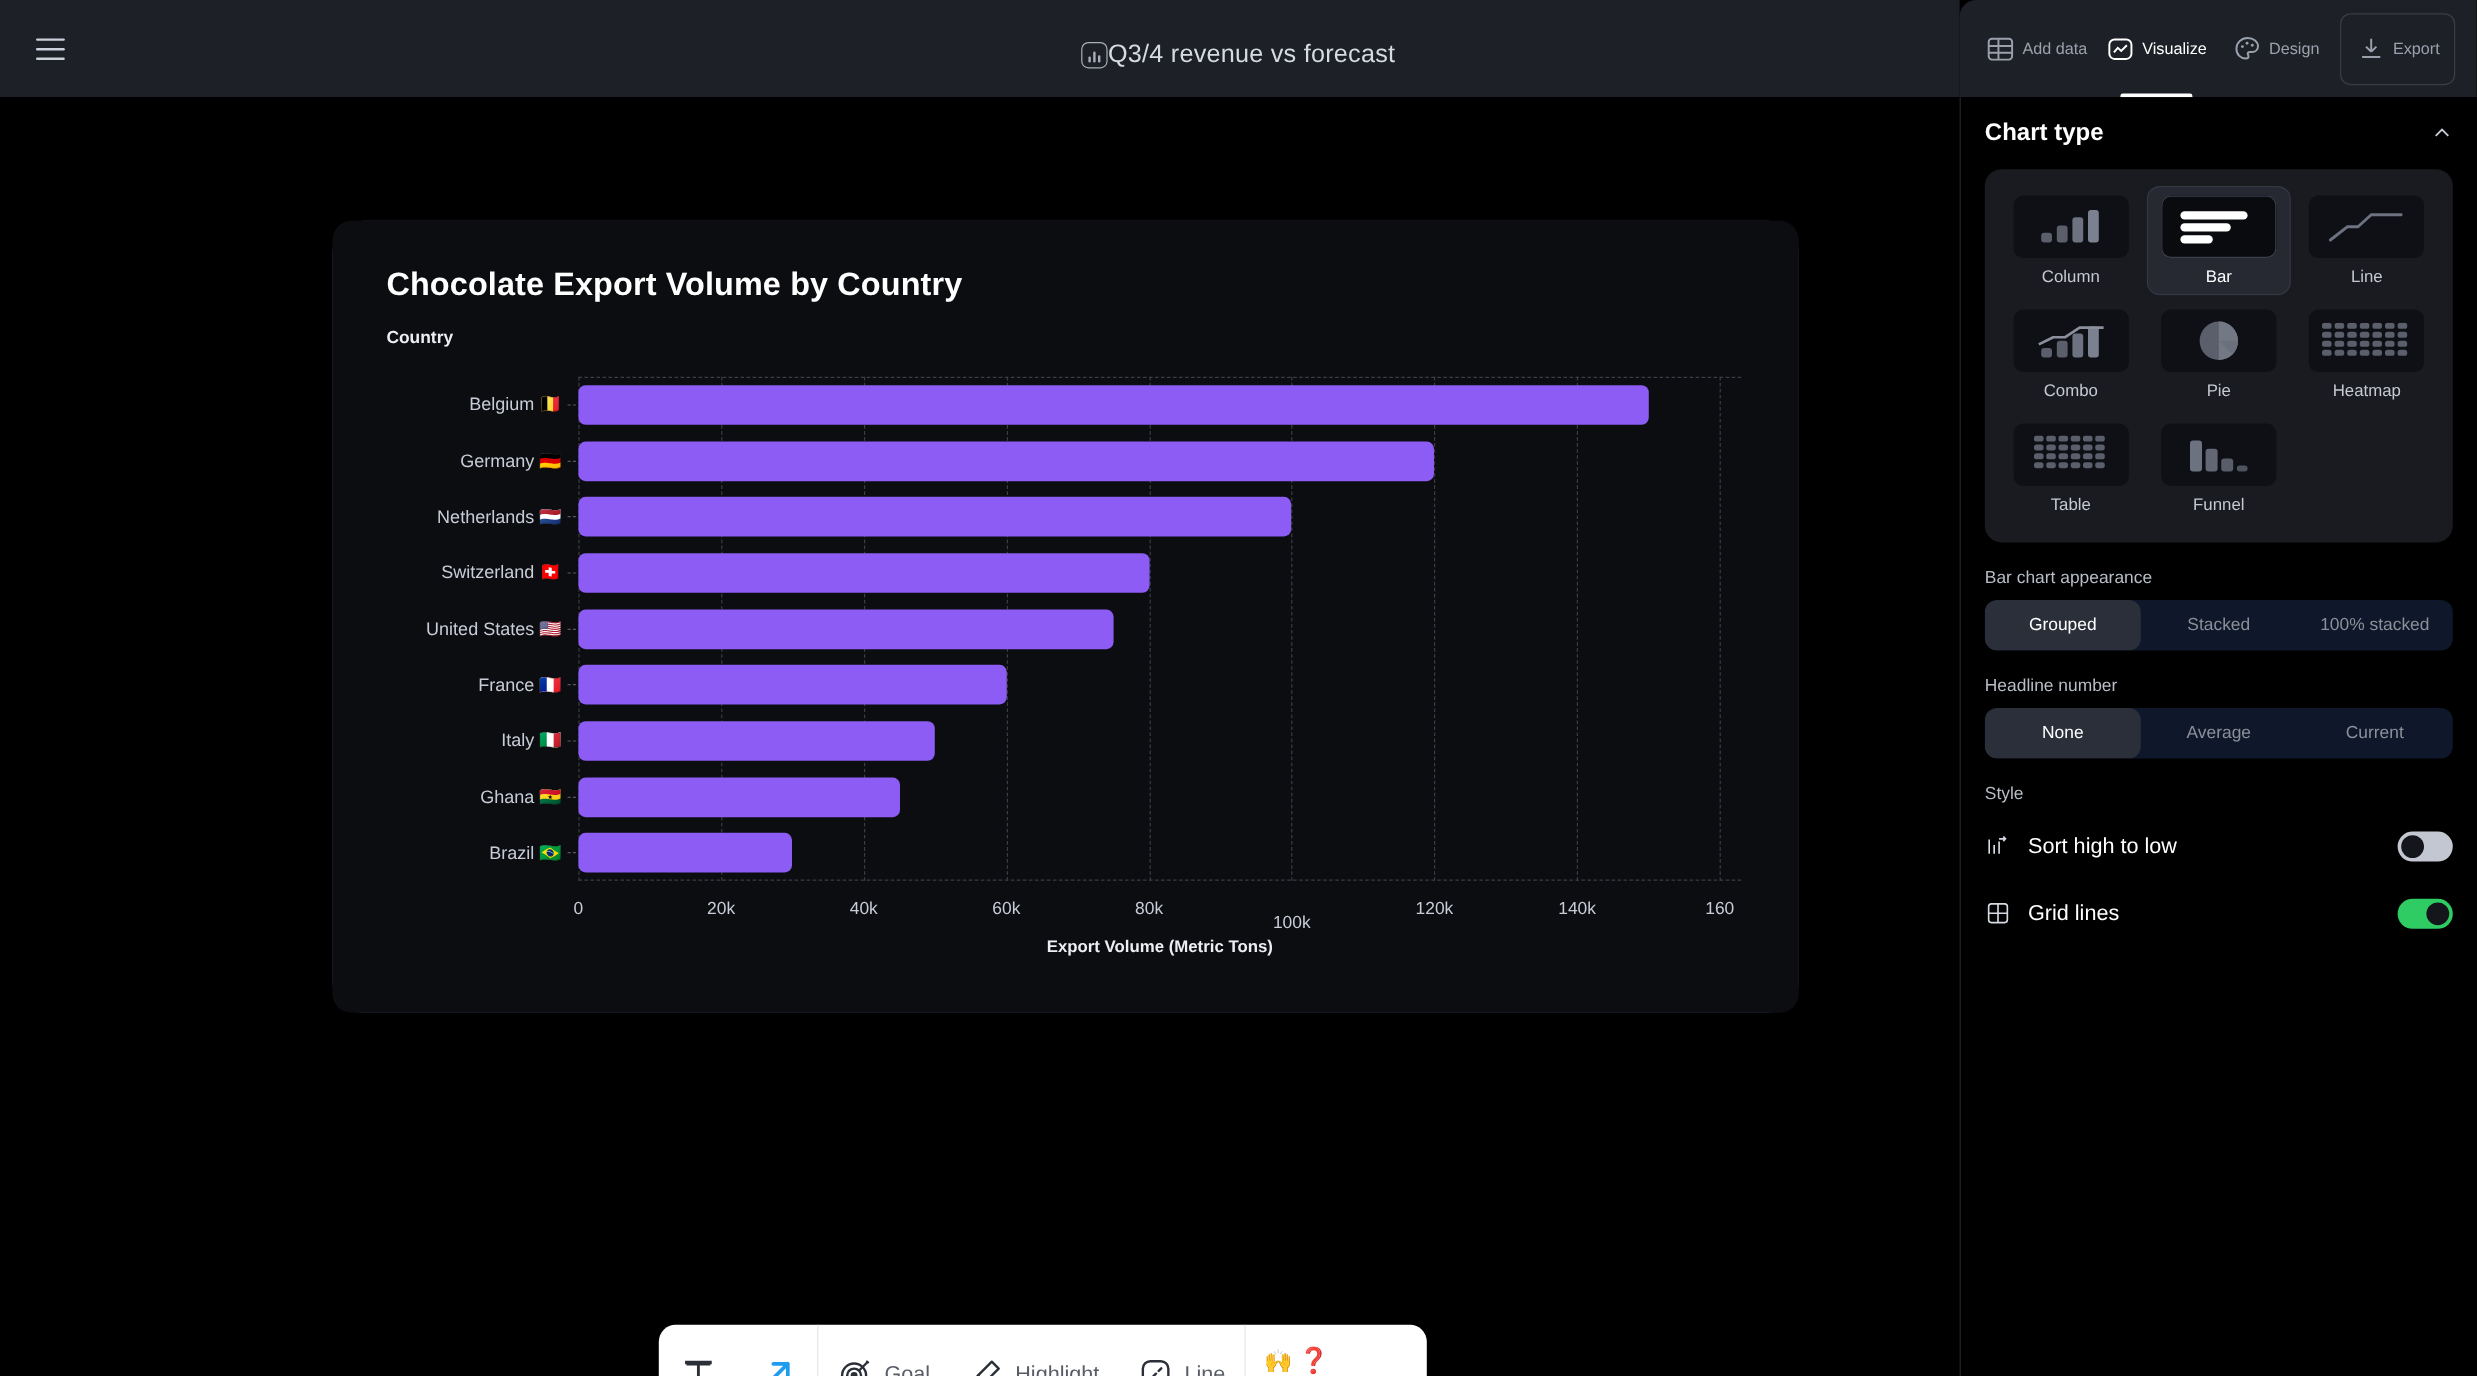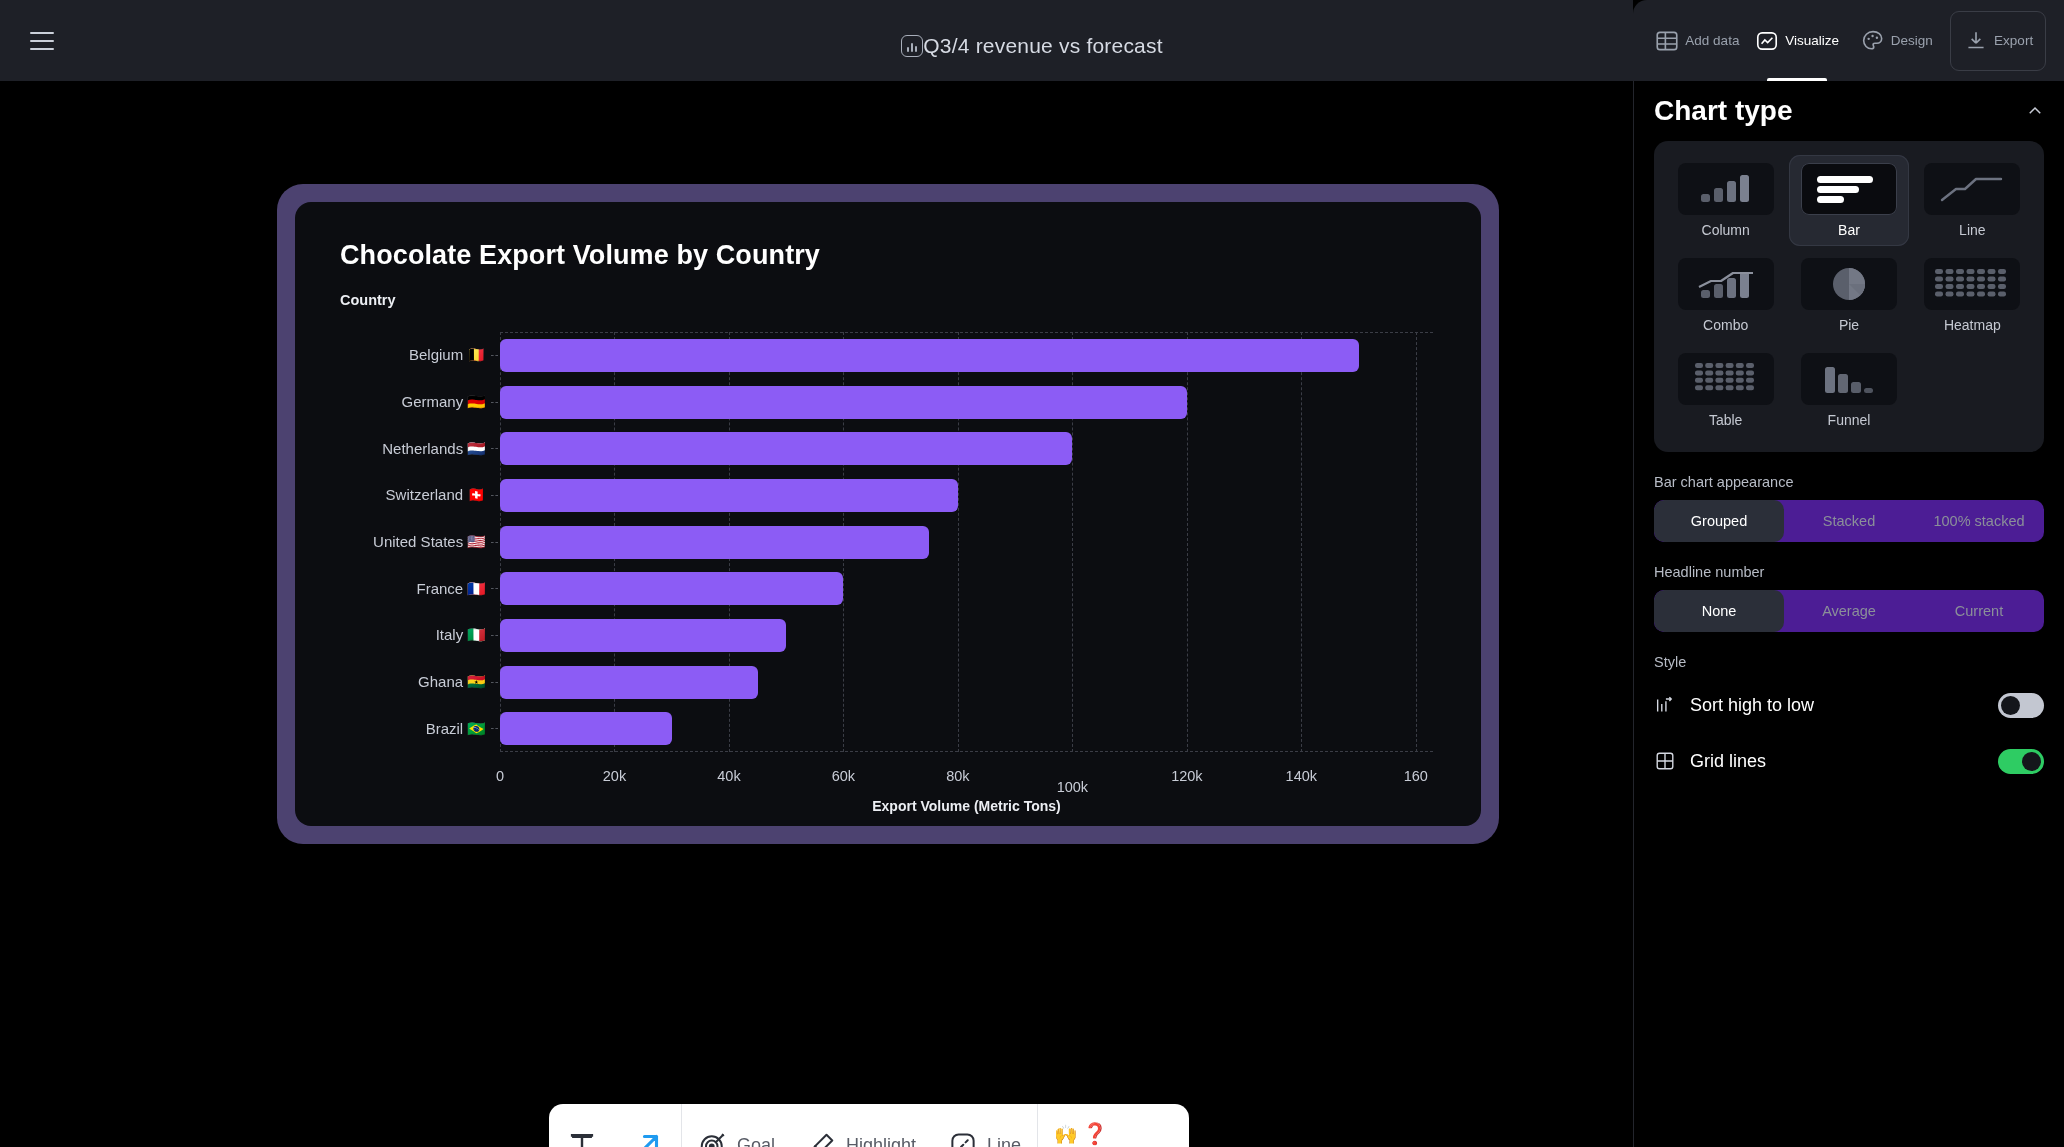--- a/index.html
+++ b/index.html
@@ -61,21 +61,21 @@
   .ttool.boxed {
     border: 1px solid #3a3d46; border-radius: 9px; height: 60px; width: 96px;
   }
   .icn { width: 26px; height: 26px; display: block; }
 
   
   .canvas { position: absolute; left: 0; top: 81px; width: 1633px; bottom: 0; background: #000; }
 
   .chartcard {
     position: absolute; left: 277px; top: 103px; width: 1222px; height: 660px;
-    background: #4c4270; border-radius: 26px; padding: 18px;
+    background: #4c4270; border-radius: 26px; 
   }
   .chartinner {
     width: 100%; height: 100%; background: #0c0d11; border-radius: 16px;
     position: relative; padding: 34px 40px 0 0;
   }
   .chart-title {
     position: absolute; left: 45px; top: 38px;
     font-size: 27px; font-weight: bold; color: #fff; letter-spacing: .1px;
   }
   .axis-name-y {
@@ -135,21 +135,21 @@
   
   .panel {
     position: absolute; right: 0; top: 81px; width: 431px; bottom: 0;
     background: #000; border-left: 1px solid #23252c;
     padding: 0 20px;
   }
   .panel-head {
     height: 60px; display: flex; align-items: center; justify-content: space-between;
     cursor: pointer;
   }
-  .panel-head .ph-title { font-size: 28px; font-weight: bold; color: #fff; }
+  .panel-head .ph-title { font-size: 20px; font-weight: bold; color: #fff; }
   .chev { width: 18px; height: 18px; }
 
   .typecard {
     background: #191b21; border-radius: 14px; padding: 14px 12px 16px;
     display: grid; grid-template-columns: repeat(3, 1fr); gap: 4px 4px;
   }
   .typeitem {
     border-radius: 11px; padding: 8px 6px 8px; cursor: pointer;
     display: flex; flex-direction: column; align-items: center; gap: 7px;
   }
@@ -158,21 +158,21 @@
     width: 96px; height: 52px; background: #0e1015; border-radius: 8px;
     display: flex; align-items: center; justify-content: center;
     overflow: hidden;
   }
   .typeitem.sel .thumb { background: #0a0b0f; box-shadow: inset 0 0 0 1px #3b3f4b; }
   .tlabel { font-size: 14px; color: #c5c9d2; }
   .typeitem.sel .tlabel { color: #fff; }
 
   .sec-label { font-size: 14.5px; color: #b7bcc6; margin: 22px 0 10px; }
   .segmented {
-    display: flex; background: #4c1d95; border-radius: 10px; height: 42px;
+    display: flex; background: #0f172a; border-radius: 10px; height: 42px;
     overflow: hidden;
   }
   .seg {
     flex: 1; display: flex; align-items: center; justify-content: center;
     font-size: 14.5px; color: #8b9099; cursor: pointer; height: 100%;
   }
   .seg.on { background: #2b2f39; color: #fff; border-radius: 10px; }
 
   .style-row {
     display: flex; align-items: center; gap: 14px; height: 50px; margin-top: 6px;

